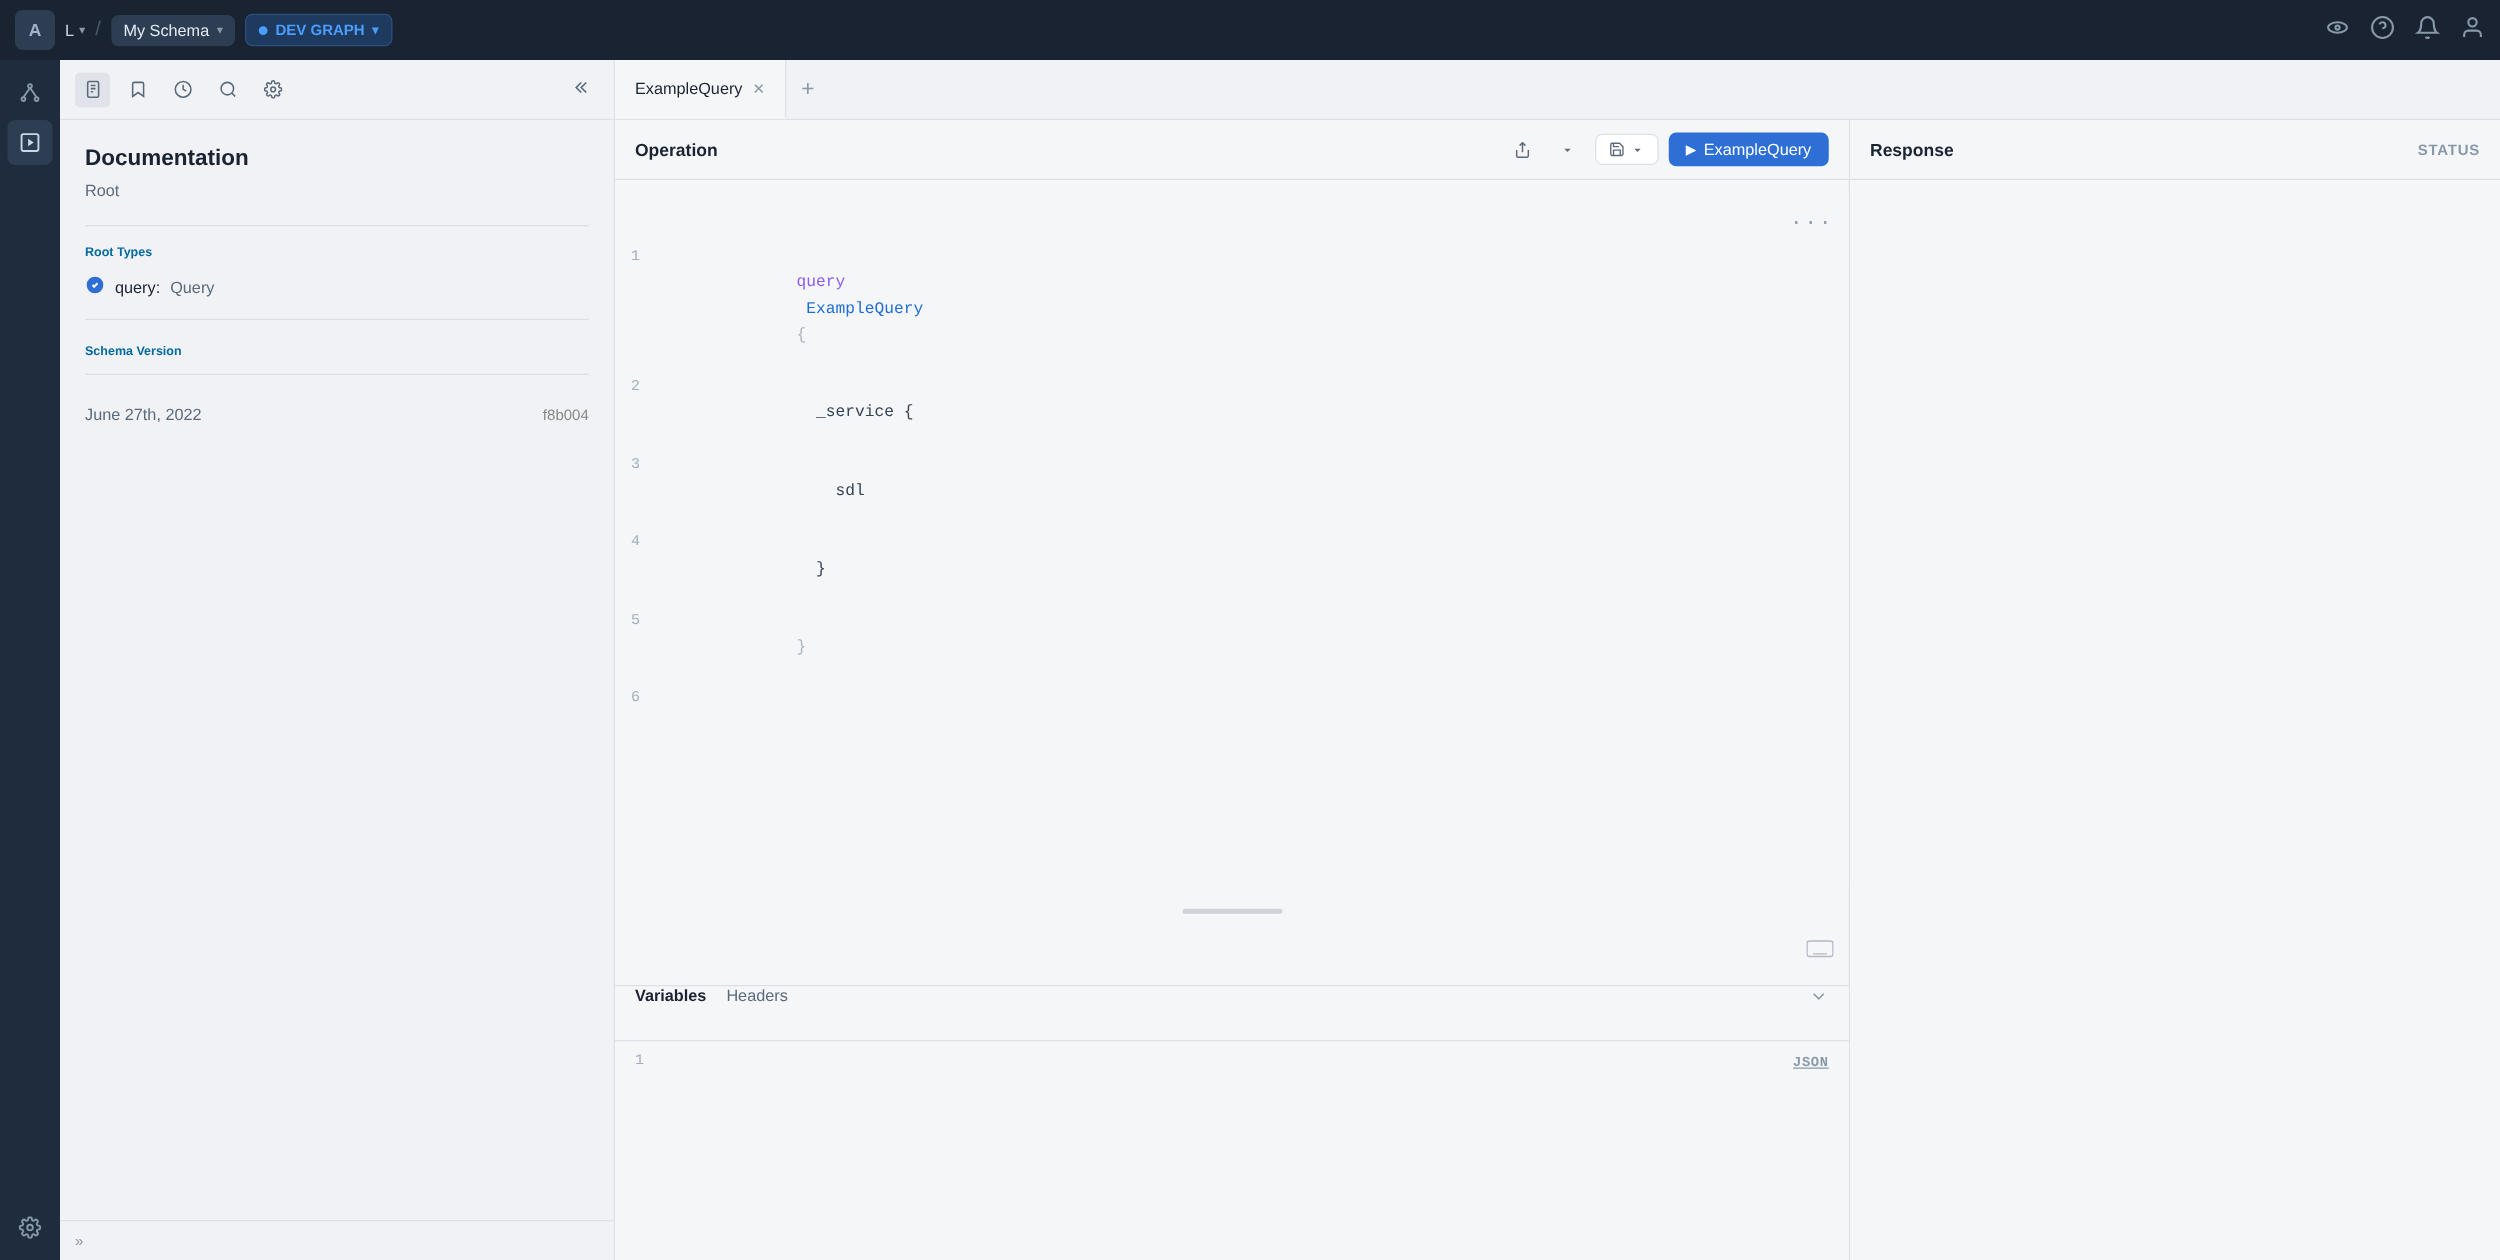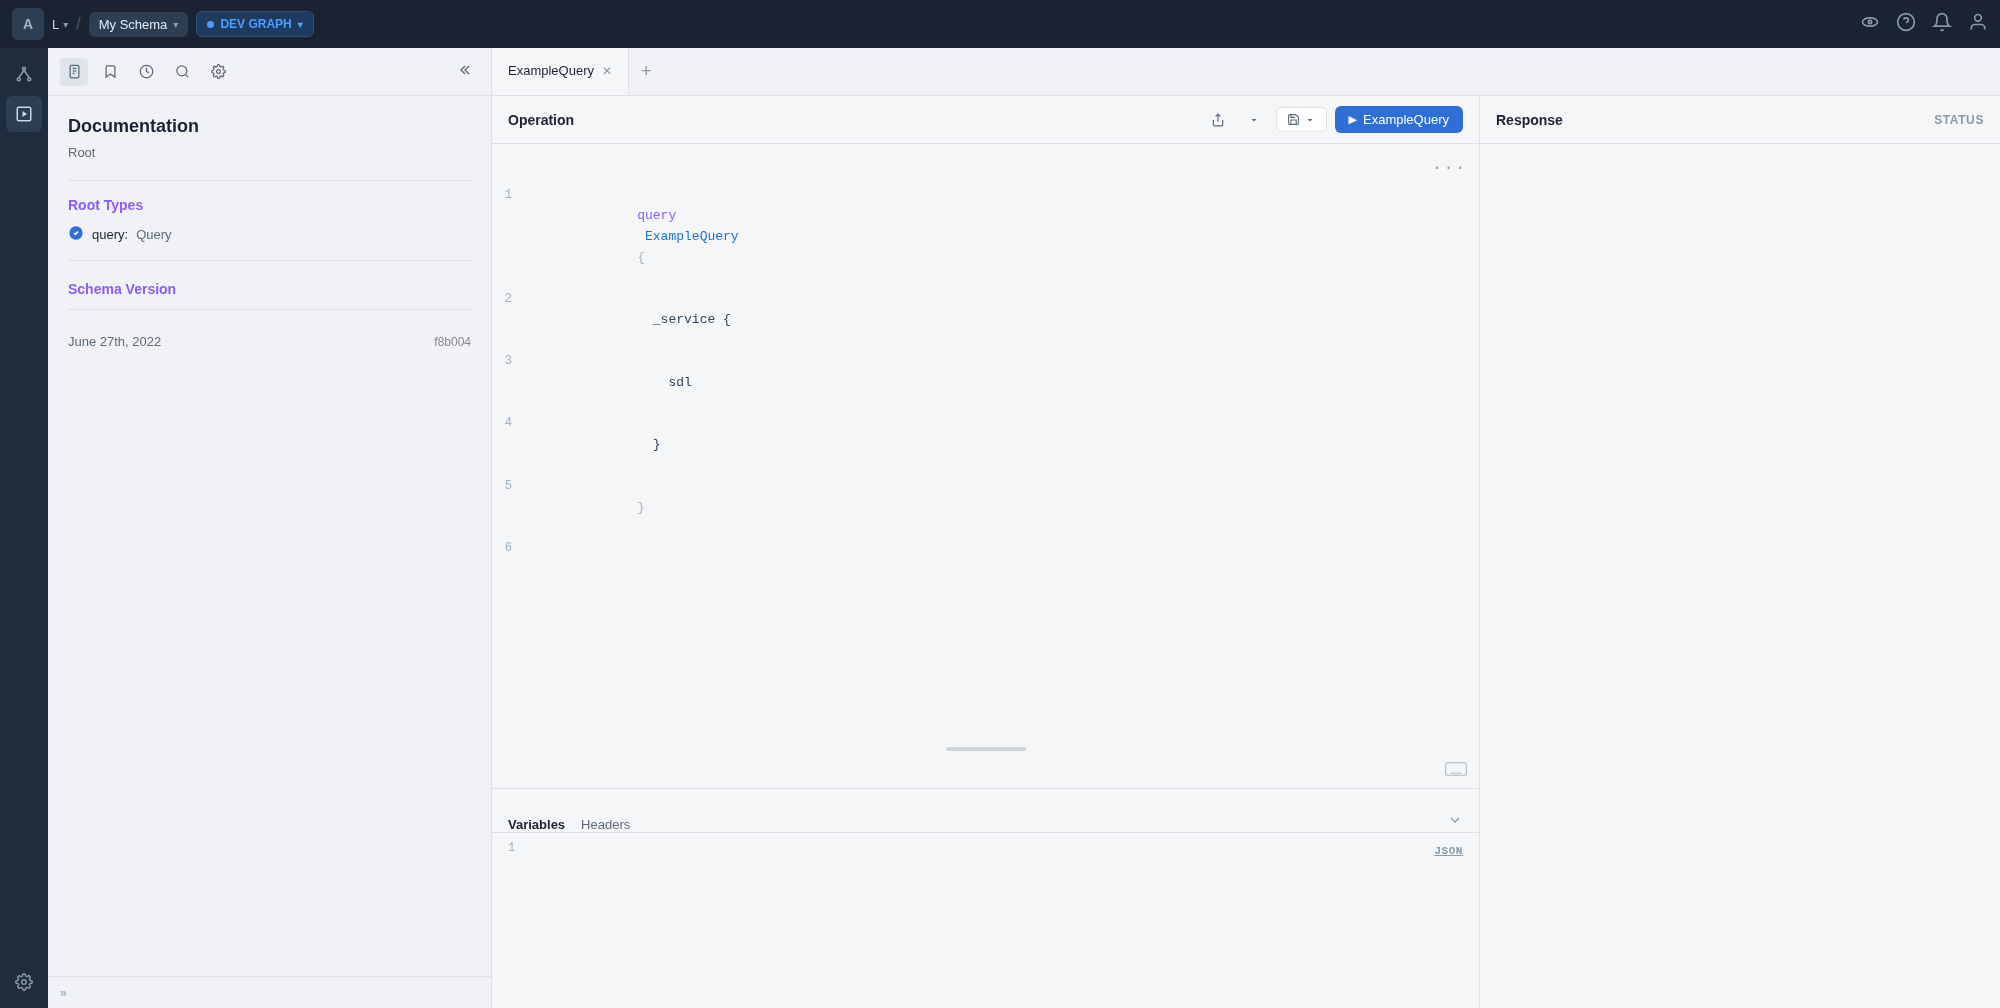--- a/index.html
+++ b/index.html
@@ -104,21 +104,21 @@
       font-size: 18px; font-weight: 600; color: #1a2332;
       margin-bottom: 8px;
     }
     .sidebar-root-label {
       font-size: 13px; color: #5a6a7a; margin-bottom: 20px;
     }
     .sidebar-divider {
       height: 1px; background: #dde0e6; margin-bottom: 16px;
     }
     .section-title {
-      font-size: 14px; font-weight: 600; color: #8b5cf6;
+      font-size: 10px; font-weight: 600; color: #0369a1;
       margin-bottom: 12px;
     }
     .root-type-item {
       display: flex; align-items: center; gap: 8px;
       font-size: 13px; color: #1a2332; margin-bottom: 8px;
     }
     .root-type-icon { color: #2d6fd4; font-size: 14px; }
     .root-type-key { color: #1a2332; font-weight: 500; }
     .root-type-val { color: #5a6a7a; }
     .schema-section { margin-top: 20px; }
@@ -161,20 +161,21 @@
       cursor: pointer; background: transparent; border: none;
     }
 
     
     .editor-response-split {
       flex: 1; display: flex; overflow: hidden;
     }
     .editor-panel {
       flex: 1; display: flex; flex-direction: column;
       border-right: 1px solid #dde0e6;
+      gap: 10px;
     }
     .response-panel {
       width: 520px; display: flex; flex-direction: column;
       background: #f5f6f8;
     }
 
     
     .panel-header {
       height: 48px; display: flex; align-items: center;
       padding: 0 16px; gap: 8px;
@@ -244,21 +245,21 @@
     }
     .keyboard-icon { color: #b0b8c4; font-size: 18px; }
 
     
     .variables-panel {
       border-top: 1px solid #dde0e6;
       background: #f5f6f8;
       height: 220px; display: flex; flex-direction: column;
     }
     .variables-header {
-      height: 44px; display: flex; align-items: flex-end;
+      height: 44px; display: flex; align-items: flex-start;
       padding: 0 16px; gap: 16px;
       border-bottom: 1px solid #dde0e6;
     }
     .var-tab {
       font-size: 13px; color: #5a6a7a; cursor: pointer; font-weight: 500;
     }
     .var-tab.active { color: #1a2332; font-weight: 600; }
     .var-collapse { margin-left: auto; color: #8899aa; cursor: pointer; }
     .variables-content {
       flex: 1; padding: 8px 16px;

